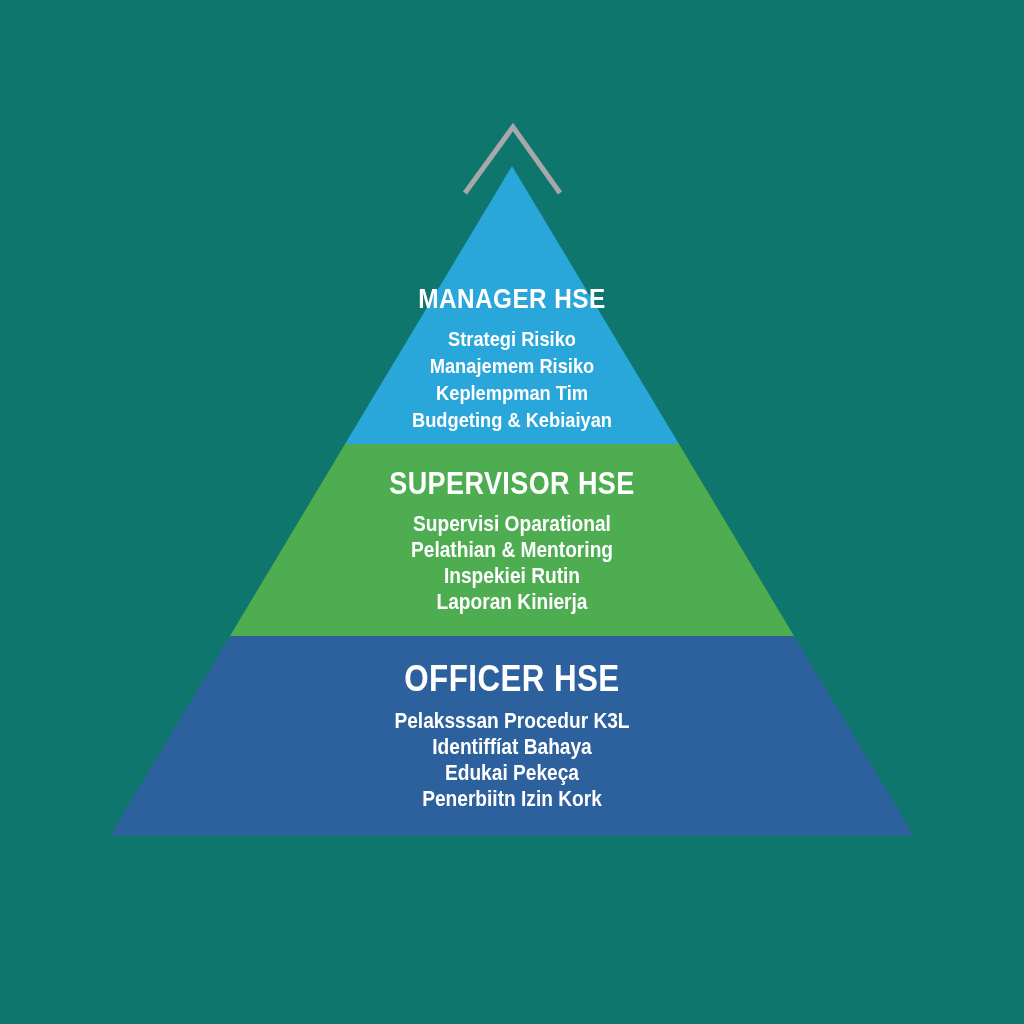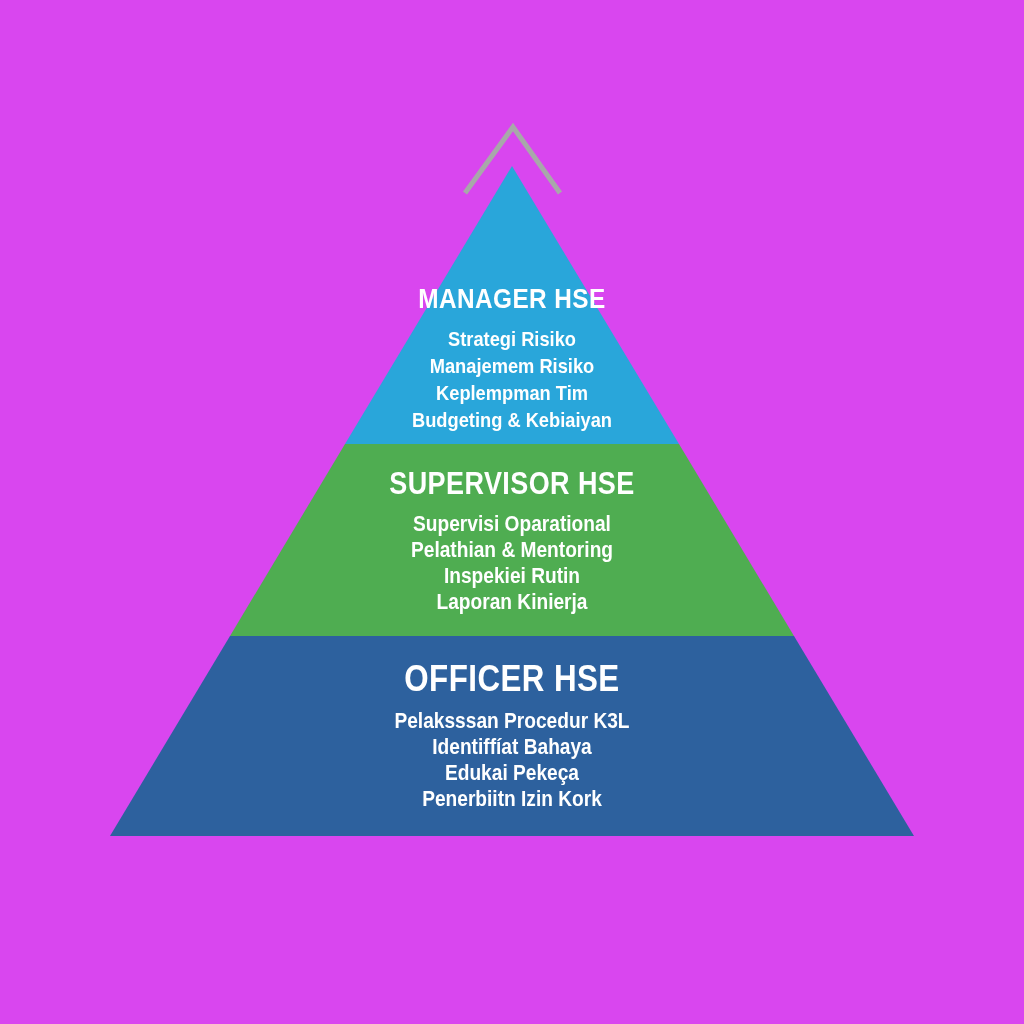--- a/index.html
+++ b/index.html
@@ -6,21 +6,21 @@
     margin: 0;
     padding: 0;
     background: #fdfdfd;
     font-family: "Liberation Sans", "DejaVu Sans", sans-serif;
   }
   .stage {
     position: relative;
     width: 1024px;
     height: 1024px;
     margin: 0 auto;
-    background: #d946ef;
+    background: #0f766e;
     overflow: hidden;
   }
   .pyramid-svg {
     position: absolute;
     top: 0;
     left: 0;
   }
   .level-text {
     position: absolute;
     left: 0;

